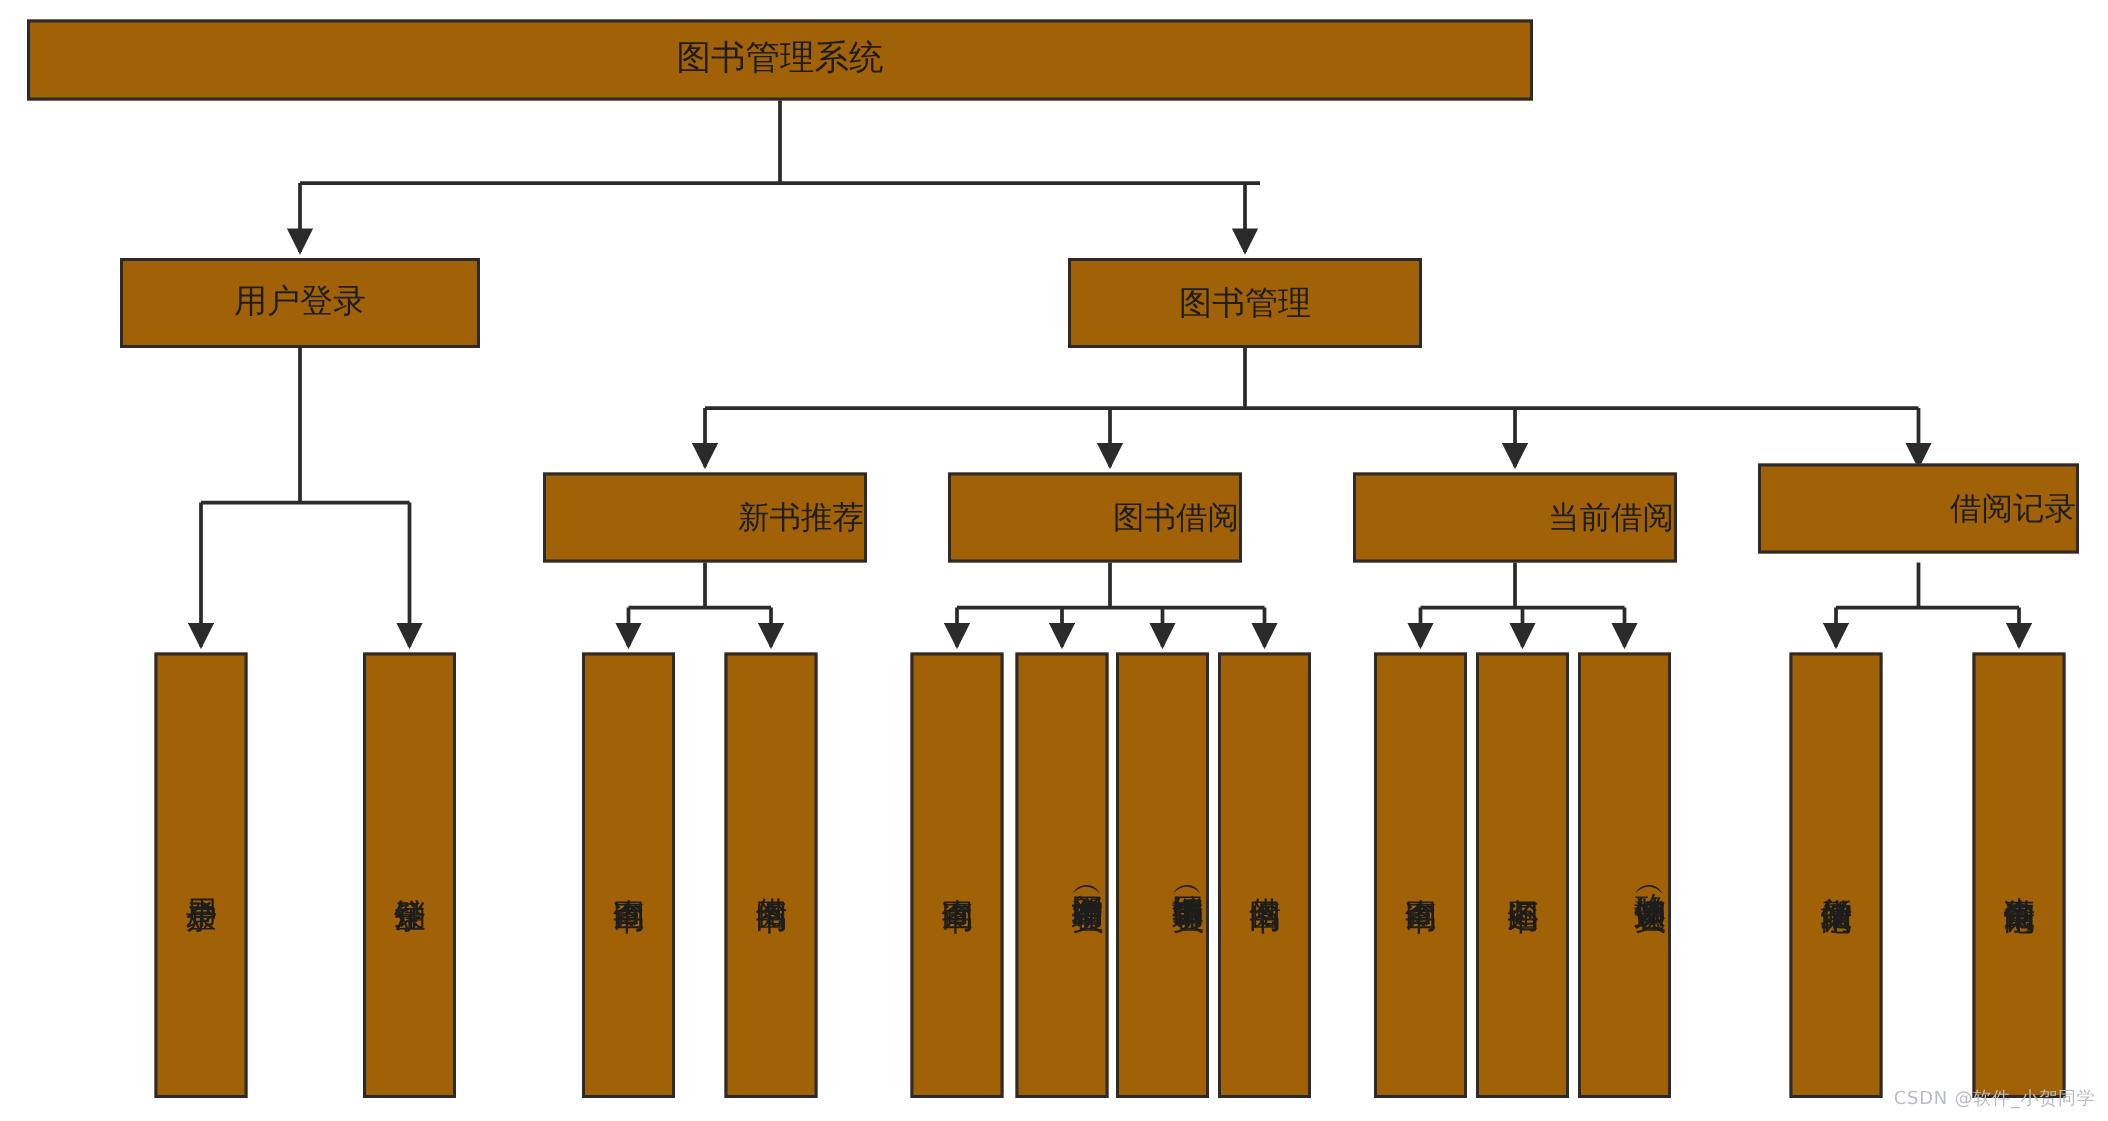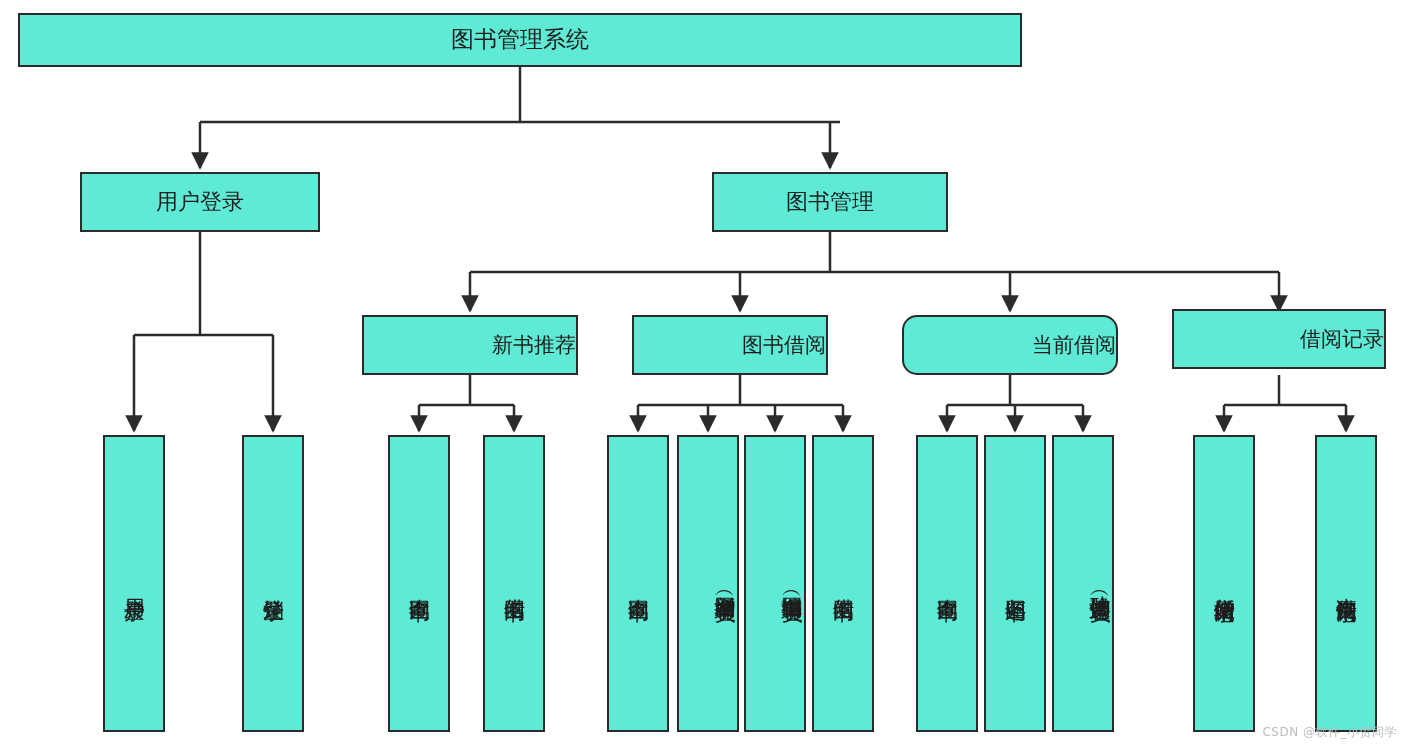--- a/index.html
+++ b/index.html
@@ -23,21 +23,21 @@
     left: 0;
     top: 0;
     width: 1405px;
     height: 747px;
     pointer-events: none;
   }
   .node {
     position: absolute;
     box-sizing: border-box;
     border: 2px solid #2b2b2b;
-    background: #5eead4;
+    background: #a16207;
     display: flex;
     align-items: center;
     justify-content: center;
     color: #1d1d1d;
     line-height: 1.18;
   }
   .node.root {
     font-size: 23px;
   }
   .node.level1 {
@@ -137,21 +137,21 @@
   <div class="node level1" style="left: 712px; top: 172px; width: 236px; height: 60px; font-family: Liberation Serif, serif;">
     <span class="node-label">图书管理</span>
   </div>
 
   <div class="node level2" style="left: 362px; top: 315px; width: 216px; height: 60px;">
     <span class="node-label">新书推荐</span>
   </div>
   <div class="node level2" style="left: 632px; top: 315px; width: 196px; height: 60px;">
     <span class="node-label">图书借阅</span>
   </div>
-  <div class="node level2" style="left: 902px; top: 315px; width: 216px; height: 60px; border-radius: 15px;">
+  <div class="node level2" style="left: 902px; top: 315px; width: 216px; height: 60px;">
     <span class="node-label">当前借阅</span>
   </div>
   <div class="node level2" style="left: 1172px; top: 309px; width: 214px; height: 60px;">
     <span class="node-label">借阅记录</span>
   </div>
 
   <div class="node leaf" style="left: 103px; top: 435px; width: 62px; height: 297px;">
     <span class="node-label">用户登录</span>
   </div>
   <div class="node leaf" style="left: 242px; top: 435px; width: 62px; height: 297px;">

